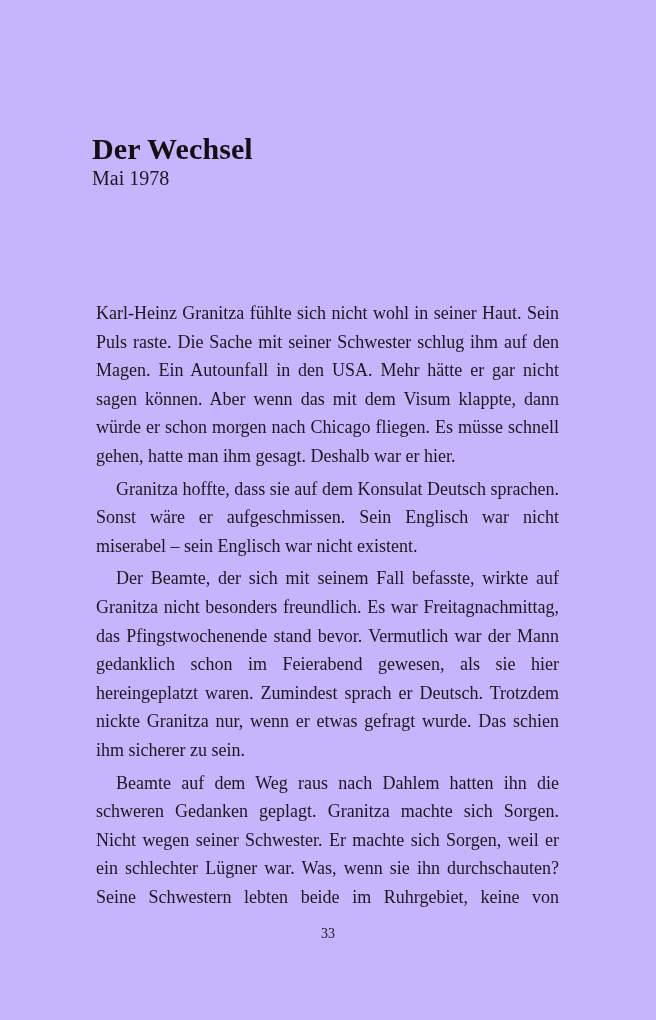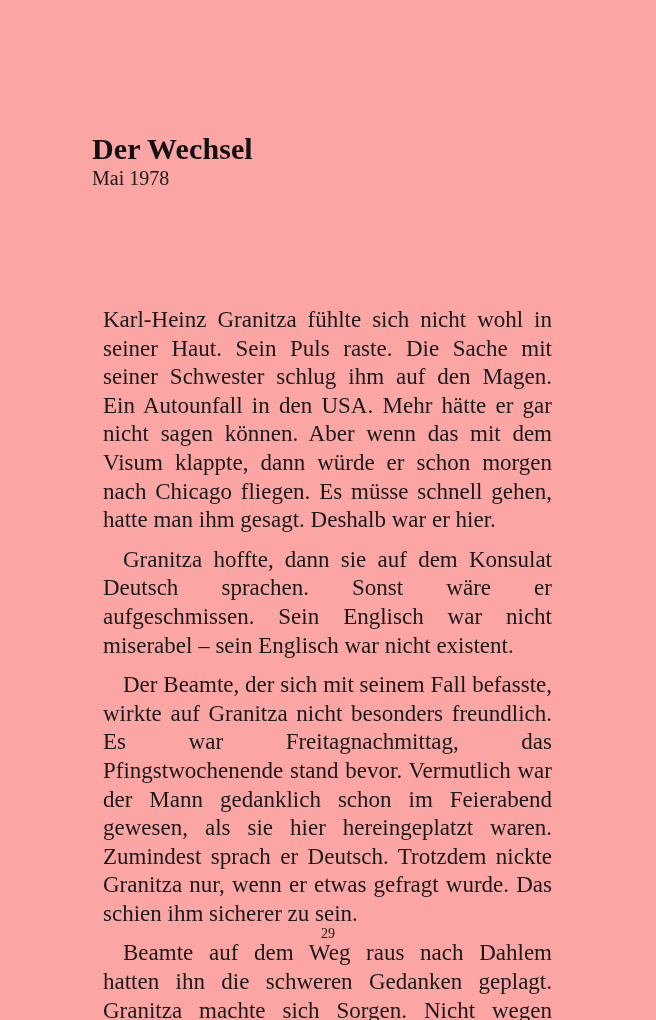--- a/index.html
+++ b/index.html
@@ -15,21 +15,21 @@
     overflow: hidden;
     position: relative;
     -webkit-font-smoothing: antialiased;
   }
 
   .page {
     position: absolute;
     inset: 0;
     width: 656px;
     height: 1020px;
-    background: #fca5a5;
+    background: #c4b5fd;
   }
 
   
   .heading-block {
     position: absolute;
     left: 92px;
     top: 132px;
     width: 472px;
   }
 
@@ -54,23 +54,23 @@
 
   
   .text-column {
     position: absolute;
     left: 92px;
     top: 295px;
     width: 471px;
   }
 
   .body-paragraph {
-    margin: 11px;
+    margin: 4px;
     font-family: "Liberation Serif", "DejaVu Serif", serif;
-    font-size: 23px;
+    font-size: 18px;
     line-height: 28.6px;
     text-align: justify;
     text-justify: inter-word;
     color: #1a1a1a;
     hyphens: manual;
     -webkit-hyphens: manual;
   }
 
   .body-paragraph + .body-paragraph {
     text-indent: 20px;
@@ -99,20 +99,20 @@
 
 <div class="page">
 
   <div class="heading-block">
     <h1 class="chapter-title">Der Wechsel</h1>
     <div class="chapter-subtitle">Mai 1978</div>
   </div>
 
   <div class="text-column">
     <p class="body-paragraph">Karl-Heinz Granitza fühlte sich nicht wohl in seiner Haut. Sein Puls raste. Die Sache mit seiner Schwester schlug ihm auf den Magen. Ein Autounfall in den USA. Mehr hätte er gar nicht sagen können. Aber wenn das mit dem Visum klappte, dann würde er schon morgen nach Chicago fliegen. Es müsse schnell gehen, hatte man ihm gesagt. Deshalb war er hier.</p>
-    <p class="body-paragraph">Granitza hoffte, dann sie auf dem Konsulat Deutsch sprachen. Sonst wäre er aufgeschmissen. Sein Englisch war nicht miserabel – sein Englisch war nicht existent.</p>
+    <p class="body-paragraph">Granitza hoffte, dass sie auf dem Konsulat Deutsch sprachen. Sonst wäre er aufgeschmissen. Sein Englisch war nicht miserabel – sein Englisch war nicht existent.</p>
     <p class="body-paragraph">Der Beamte, der sich mit seinem Fall befasste, wirkte auf Granitza nicht besonders freundlich. Es war Freitagnachmittag, das Pfingstwochenende stand bevor. Vermutlich war der Mann gedanklich schon im Feierabend gewesen, als sie hier hereingeplatzt waren. Zumindest sprach er Deutsch. Trotzdem nickte Granitza nur, wenn er etwas gefragt wurde. Das schien ihm sicherer zu sein.</p>
     <p class="body-paragraph">Beamte auf dem Weg raus nach Dahlem hatten ihn die schweren Gedanken geplagt. Granitza machte sich Sorgen. Nicht wegen seiner Schwester. Er machte sich Sorgen, weil er ein schlechter Lügner war. Was, wenn sie ihn durchschauten? Seine Schwestern lebten beide im Ruhrgebiet, keine von</p>
   </div>
 
-  <div class="folio">29</div>
+  <div class="folio">33</div>
 
 </div>
 
 </body></html>

